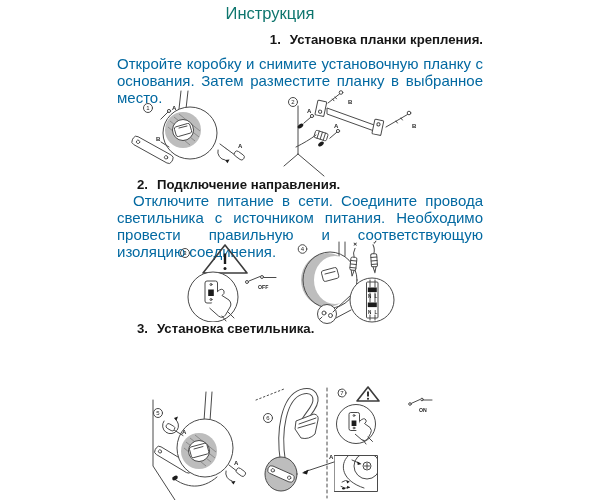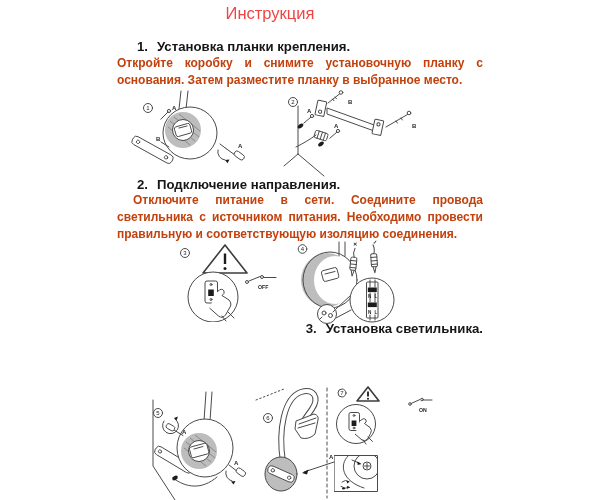--- a/index.html
+++ b/index.html
@@ -1,32 +1,32 @@
 <!DOCTYPE html>
 <html><head>
 <meta charset="utf-8">
 <style>
   * { margin:0; padding:0; box-sizing:border-box; }
   html,body { width:600px; height:500px; }
   body { background:#ffffff; font-family:"Liberation Sans", sans-serif; color:#1e1e1e; }
   .page { position:relative; width:600px; height:500px; background:#ffffff; overflow:hidden; }
 
   .title { position:absolute; top:4px; left:0; width:540px; text-align:center;
-           font-size:16.5px; font-weight:400; color:#ef4444; }
+           font-size:16.5px; font-weight:400; color:#0f766e; }
 
   .step-heading { position:absolute; left:117px; width:366px; padding-left:20px;
                   font-size:13.2px; font-weight:700; color:#161616; }
   .step-heading .num { margin-right:9px; }
   .step-body { position:absolute; left:117px; width:366px;
-               font-size:12px; line-height:17px; text-align:justify; color:#c2410c;font-weight:bold; }
+               font-size:15px; line-height:17px; text-align:justify; color:#0369a1; }
   .indent { text-indent:16px; }
 
-  .h1 { top:39px; } .p1 { top:55px; }
+  .h1 { top:32px;text-align:right; } .p1 { top:55px; }
   .h2 { top:177px; } .p2 { top:192px; }
-  .h3 { top:321px;text-align:right; } .p3 { top:336px; }
+  .h3 { top:321px; } .p3 { top:336px; }
 
   .fig { position:absolute; }
   .f1 { left:130px; top:88px;  }
   .f2 { left:280px; top:90px;  }
   .f3 { left:172px; top:242px; }
   .f4 { left:295px; top:240px; }
   .f5 { left:138px; top:388px; }
   .f6 { left:250px; top:384px; }
   .f7 { left:333px; top:384px; }
   .f8 { left:334px; top:455px; }

